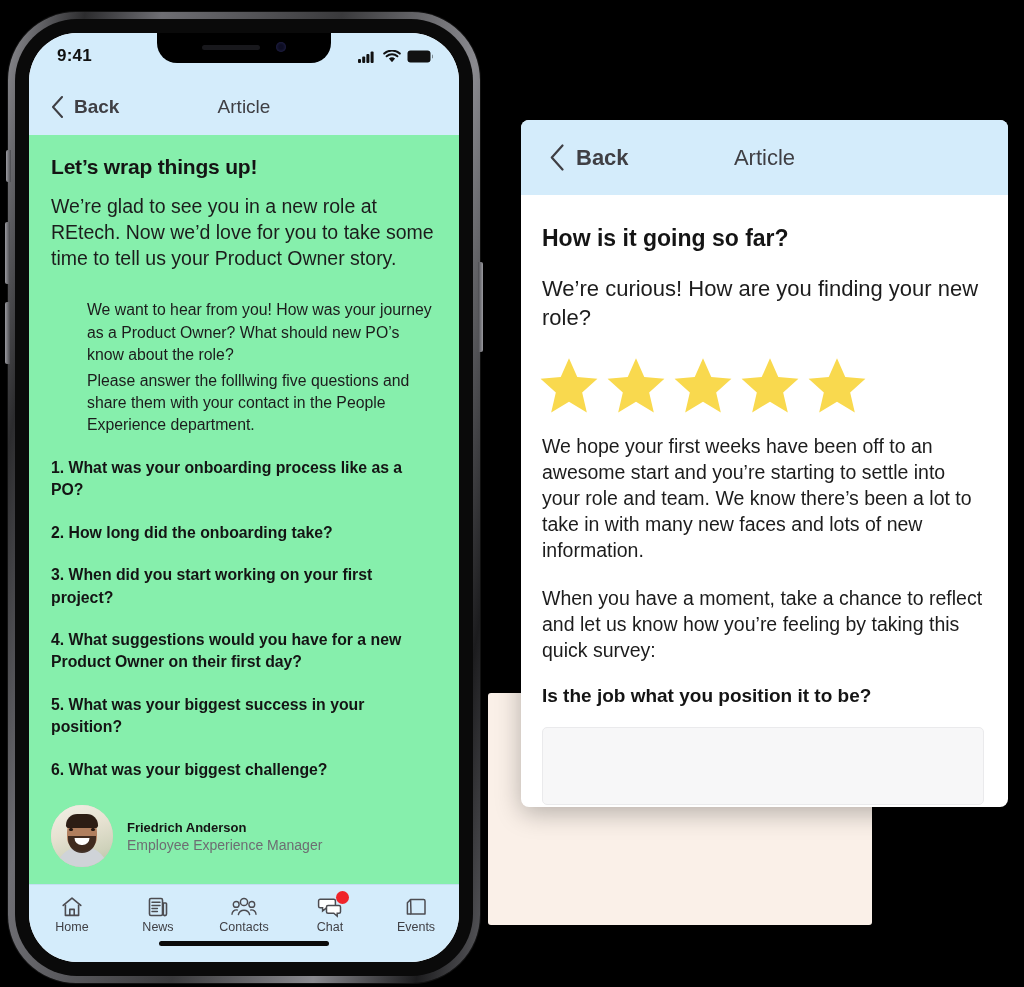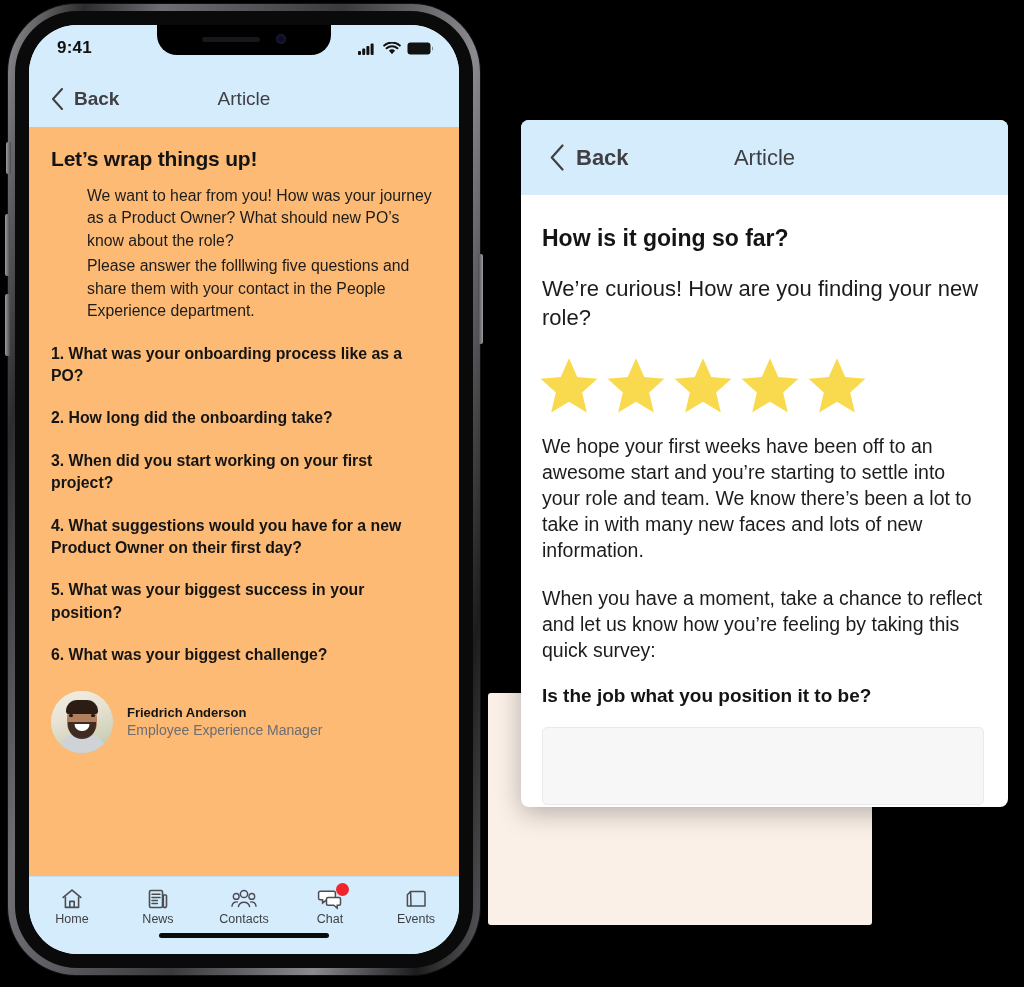--- a/index.html
+++ b/index.html
@@ -14,21 +14,21 @@
 
   
   .cream-panel {
     position: absolute; left: 488px; top: 693px;
     width: 384px; height: 232px;
     background: #FAF0E8;
     border-radius: 3px;
   }
 
   
-  .phone { position: absolute; left: 8px; top: 4px; width: 472px; height: 971px; }
+  .phone { position: absolute; left: 8px; top: 12px; width: 472px; height: 971px; }
   .phone-frame {
     position: absolute; inset: 0;
     border-radius: 68px;
     background: linear-gradient(100deg,#8e8e93 0%,#2c2c2e 12%,#6e6e73 24%,#3a3a3c 52%,#8a8a8f 74%,#1c1c1e 90%,#5a5a5e 100%);
     box-shadow: 0 0 0 1px #111;
   }
   .phone-frame-inner {
     position: absolute; left: 7px; top: 7px; right: 7px; bottom: 7px;
     border-radius: 62px;
     background: #0a0a0a;
@@ -73,21 +73,21 @@
   }
   .nav-back { display: flex; align-items: center; gap: 10px; padding-left: 22px; cursor: pointer; }
   .nav-back-label { font-size: 19px; font-weight: bold; color: #3f3f44; }
   .nav-title {
     position: absolute; left: 50%; transform: translateX(-50%);
     font-size: 19px; color: #3f3f44;
   }
 
   
   .article {
-    background: #fdba74; padding: 20px 22px 6px 22px;
+    background: #86efac; padding: 20px 22px 6px 22px;
     height: calc(100% - 46px - 56px - 78px); overflow: hidden;
   }
   .a-title { font-size: 21px; font-weight: bold; color: #141414; margin-bottom: 14px; letter-spacing: -.2px;}
   .a-lead { font-size: 19.5px; line-height: 1.34; color: #1c1c1c; margin-bottom: 28px; }
   .a-para { font-size: 15.8px; line-height: 1.42; color: #1c1c1c; margin-bottom: 3px; margin-left: 36px; }
   .a-questions { margin-top: 20px; }
   .a-q { font-size: 15.8px; font-weight: bold; color: #141414; line-height: 1.42; margin-bottom: 20px; }
 
   .author { display: flex; align-items: center; gap: 14px; margin-top: 24px; }
   .avatar {
@@ -194,20 +194,21 @@
           <svg width="13" height="22" viewBox="0 0 13 22">
             <path d="M11 1 L2 11 L11 21" stroke="#3f3f44" stroke-width="2" fill="none" stroke-linecap="round" stroke-linejoin="round"></path>
           </svg>
           <span class="nav-back-label">Back</span>
         </div>
         <div class="nav-title">Article</div>
       </div>
 
       <div class="article">
         <div class="a-title">Let’s wrap things up!</div>
+        <div class="a-lead">We’re glad to see you in a new role at REtech. Now we’d love for you to take some time to tell us your Product Owner story.</div>
         <div class="a-para">We want to hear from you! How was your journey as a Product Owner? What should new PO’s know about the role?</div>
         <div class="a-para">Please answer the folllwing five questions and share them with your contact in the People Experience department.</div>
 
         <div class="a-questions">
           <div class="a-q">1. What was your onboarding process like as a PO?</div>
           <div class="a-q">2. How long did the onboarding take?</div>
           <div class="a-q">3. When did you start working on your first project?</div>
           <div class="a-q">4. What suggestions would you have for a new Product Owner on their first day?</div>
           <div class="a-q">5. What was your biggest success in your position?</div>
           <div class="a-q">6. What was your biggest challenge?</div>

